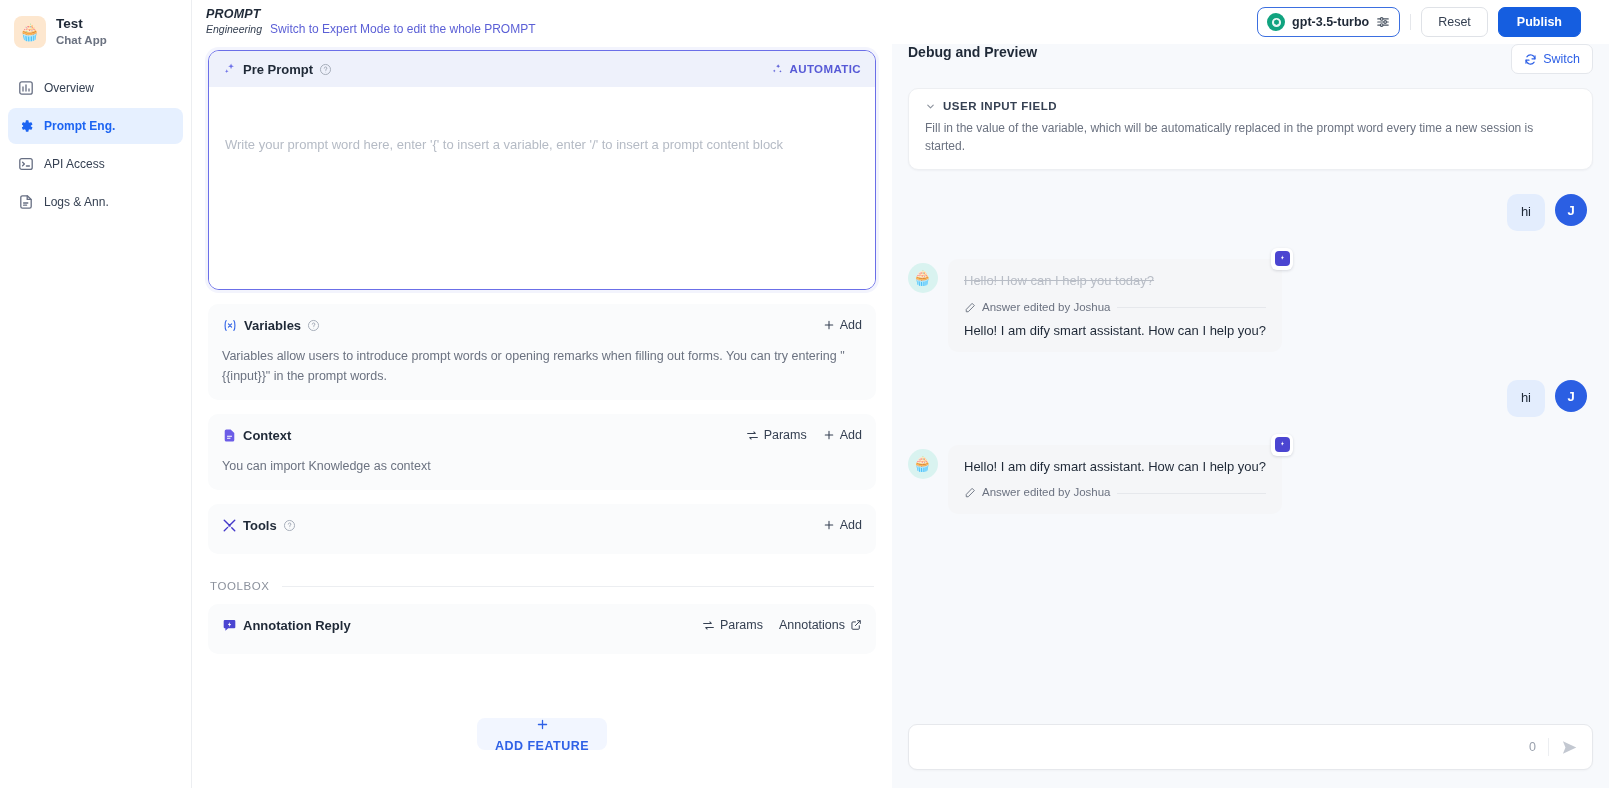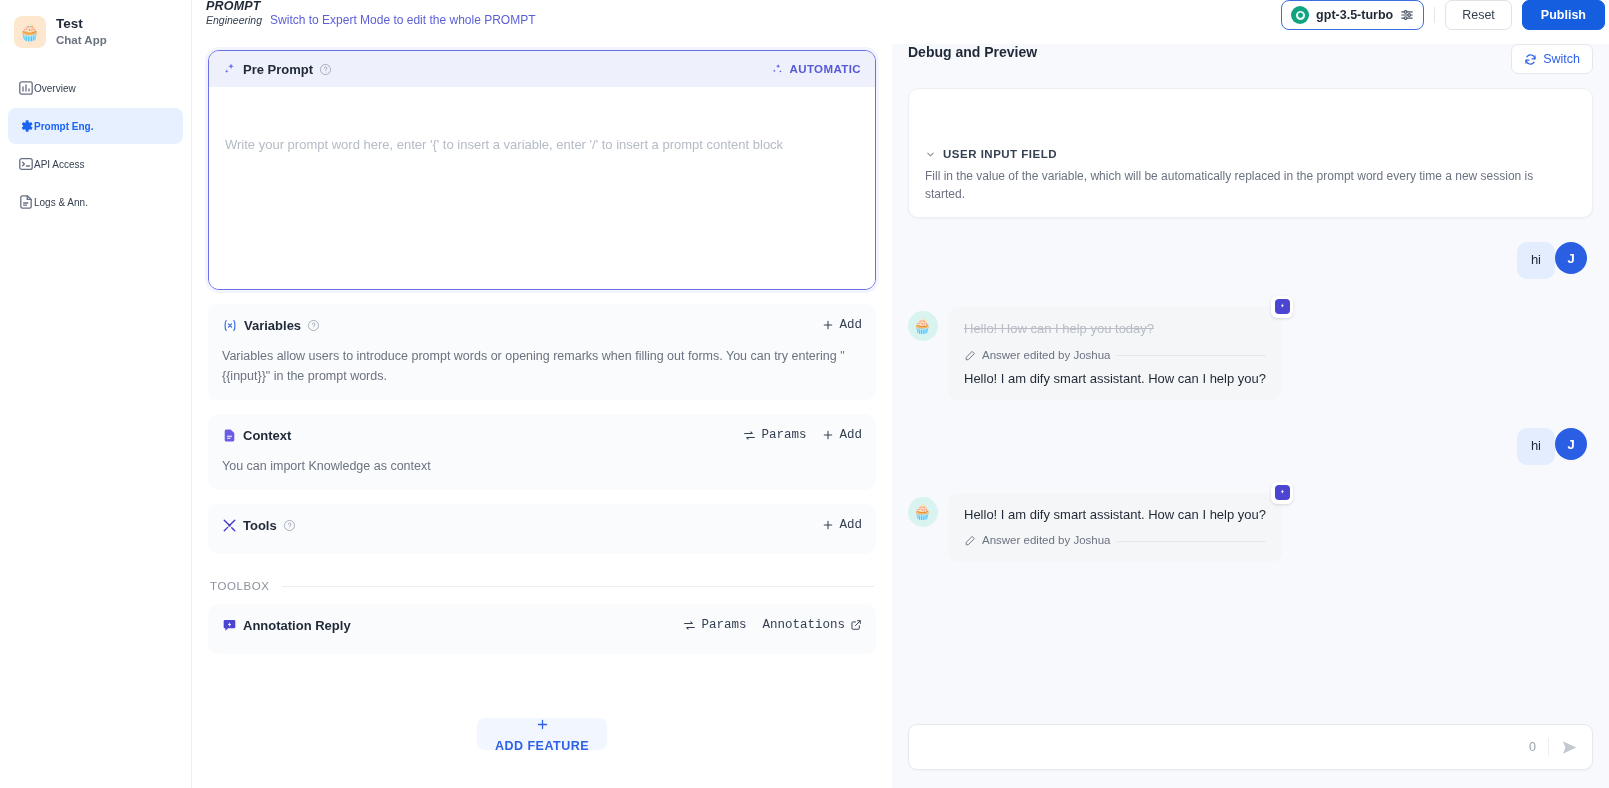--- a/index.html
+++ b/index.html
@@ -23,35 +23,35 @@
   .app-logo {
     width: 32px; height: 32px; border-radius: 8px;
     background: #fde7cf; display: flex; align-items: center; justify-content: center;
     font-size: 17px; line-height: 1;
   }
   .app-title { font-size: 13.5px; font-weight: bold; color: #1f2937; line-height: 1.25; }
   .app-sub { font-size: 11.5px; color: #6b7280; line-height: 1.3; font-weight: bold; }
 
   .nav { margin-top: 18px; display: flex; flex-direction: column; gap: 2px; }
   .nav-item {
-    display: flex; align-items: center; 
+    display: flex; align-items: center; gap: 10px;
     height: 36px; padding: 0 10px; border-radius: 8px;
-    font-size: 10px; color: #354052; cursor: pointer;
+    font-size: 12px; color: #354052; cursor: pointer;
   }
   .nav-item.active { background: #e6f0ff; color: #1c64f2; font-weight: bold; }
   .nav-ic { width: 16px; height: 16px; display: flex; align-items: center; justify-content: center; color: #676f83; }
   .nav-item.active .nav-ic { color: #1c64f2; }
   .nav-ic svg { display: block; }
 
   
   .main { flex: 1; display: flex; flex-direction: column; height: 788px; min-width: 0; }
 
   .topbar {
-    height: 44px; min-height: 44px; display: flex; align-items: flex-start;
-    padding: 0 4px 0 14px; background: #fff; position: relative;
+    height: 44px; min-height: 44px; display: flex; align-items: center;
+    padding: 0 28px 0 14px; background: #fff; position: relative;
   }
   .mode-block { display: flex; align-items: baseline; gap: 0; flex-direction: column; }
   .mode-title { font-size: 12.5px; font-weight: bold; font-style: italic; color: #1f2937; letter-spacing: .2px; line-height: 1.05; }
   .mode-row { display: flex; align-items: baseline; gap: 8px; }
   .mode-sub { font-size: 10.5px; font-style: italic; color: #354052; }
   .mode-link { font-size: 12px; color: #5b5fd6; cursor: pointer; }
 
   .topbar-right { margin-left: auto; display: flex; align-items: center; gap: 10px; }
   .model-pill {
     display: flex; align-items: center; gap: 7px;
@@ -97,21 +97,21 @@
     font-size: 11.5px; font-weight: bold; color: #5659d6; letter-spacing: .4px; cursor: pointer;
   }
   .pp-body { flex: 1; padding: 12px 16px; background: #fff; }
   .pp-placeholder { font-size: 13px; color: #b5bbc5; line-height: 1.5; margin-top: 36px; }
 
   .section { border-radius: 10px; background: #fafbfc; margin-top: 14px; }
   .sec-head { height: 42px; display: flex; align-items: center; padding: 0 14px; gap: 6px; }
   .sec-title { font-size: 13px; font-weight: bold; color: #1f2937; }
   .sec-ic { display: flex; align-items: center; color: #4f46e5; }
   .sec-actions { margin-left: auto; display: flex; align-items: center; gap: 16px; }
-  .sec-act { display: flex; align-items: center; gap: 5px; font-size: 12.5px; color: #354052; cursor: pointer; font-family: Liberation Mono, monospace; }
+  .sec-act { display: flex; align-items: center; gap: 5px; font-size: 12.5px; color: #354052; cursor: pointer; }
   .sec-body { padding: 0 14px 14px 14px; font-size: 12.5px; color: #6b7280; line-height: 1.6; }
 
   .toolbox-row { display: flex; align-items: center; gap: 12px; margin-top: 26px; padding: 0 2px; }
   .toolbox-label { font-size: 11.5px; color: #8b919c; letter-spacing: .6px; }
   .toolbox-line { flex: 1; height: 1px; background: #eceef1; }
 
   .addfeat-wrap { display: flex; justify-content: center; margin-top: 64px; }
   .addfeat {
     display: flex; align-items: center; gap: 8px;
     height: 32px; padding: 0 18px; border-radius: 8px;
@@ -126,27 +126,27 @@
   .restart {
     margin-left: auto; display: flex; align-items: center; gap: 6px;
     height: 30px; padding: 0 12px; border-radius: 7px; background: #fff;
     border: 1px solid #e4e7ec; color: #2f61e6; font-size: 12.5px; cursor: pointer;
   }
   .uif {
     background: #fff; border: 1px solid #edeff2; border-radius: 10px;
     padding: 11px 16px 14px 16px;
     box-shadow: 0 1px 2px rgba(16,24,40,.04);
   }
-  .uif-head { display: flex; align-items: center; gap: 7px; margin-top: 48px; }
+  .uif-head { display: flex; align-items: center; gap: 7px; }
   .uif-title { font-size: 11.5px; font-weight: bold; color: #354052; letter-spacing: .5px; }
   .uif-desc { font-size: 12px; color: #6b7280; margin-top: 7px; line-height: 1.5; }
 
   .chat { flex: 1; min-height: 0; padding: 24px 0 0 0; overflow: hidden; }
   .msg-row { display: flex; margin-bottom: 28px; }
-  .msg-row.user { justify-content: flex-end; align-items: flex-start; padding-right: 6px; }
+  .msg-row.user { justify-content: flex-end; align-items: flex-start; gap: 10px; padding-right: 6px; }
   .msg-row.bot { justify-content: flex-start; align-items: flex-start; gap: 10px; }
 
   .bubble-user {
     background: #e3edfd; color: #1f2937; font-size: 13px;
     border-radius: 10px; padding: 9px 14px; max-width: 420px; line-height: 1.45;
   }
   .avatar-user {
     width: 32px; height: 32px; border-radius: 50%; background: #2b5fe3;
     color: #fff; font-size: 13px; font-weight: bold;
     display: flex; align-items: center; justify-content: center; flex: 0 0 32px;

